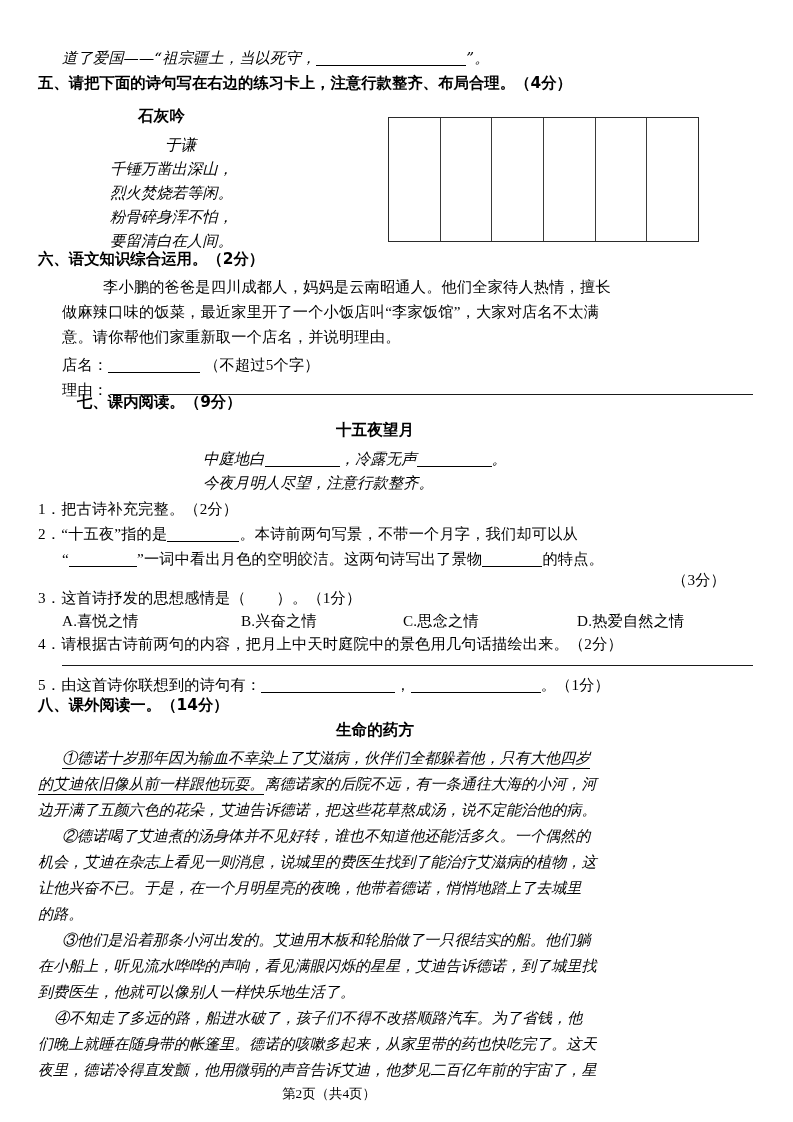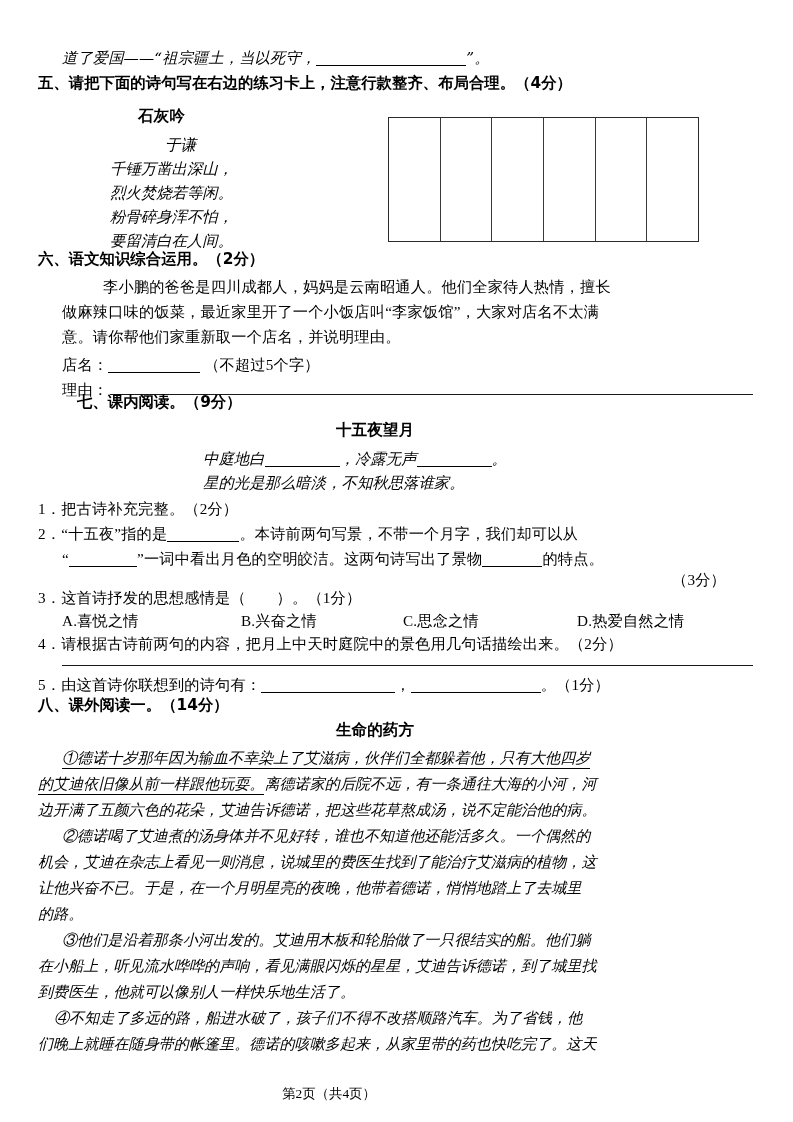--- a/index.html
+++ b/index.html
@@ -157,21 +157,21 @@
   <div class="rule" style="left:110px; top:394px; width:643px;"></div>
 
   <div class="abs section-head" style="left:44px; top:390px;margin-left:33px;">七、课内阅读。（9分）</div>
 
   <div class="abs poem-title" style="left:336px; top:420px;">十五夜望月</div>
 
   <div class="abs poem-line" style="left:203px; top:447px;">
     <span>中庭地白</span><span class="blank" style="width:75px;"></span><span>，冷露无声</span><span class="blank" style="width:75px;"></span><span>。</span>
   </div>
 
-  <div class="abs poem-line" style="left:203px; top:471px;">星的光是那么暗淡，不知秋思落谁家。</div>
+  <div class="abs poem-line" style="left:203px; top:471px;">今夜月明人尽望，注意行款整齐。</div>
 
   <div class="abs body-text" style="left:38px; top:496px;">
     <span>1．</span><span>把古诗补充完整。（2分）</span>
   </div>
 
   <div class="abs body-text" style="left:38px; top:521px;">
     <span>2．</span><span>“十五夜”指的是</span><span class="blank" style="width:72px;"></span><span>。本诗前两句写景，不带一个月字，我们却可以从</span>
   </div>
   <div class="abs body-text" style="left:62px; top:546px;">
     <span>“</span><span class="blank" style="width:68px;"></span><span>”一词中看出月色的空明皎洁。这两句诗写出了景物</span><span class="blank" style="width:60px;"></span><span>的特点。</span>
@@ -211,16 +211,17 @@
   <div class="abs passage-line" style="left:38px; top:849px;">机会，艾迪在杂志上看见一则消息，说城里的费医生找到了能治疗艾滋病的植物，这</div>
   <div class="abs passage-line" style="left:38px; top:875px;">让他兴奋不已。于是，在一个月明星亮的夜晚，他带着德诺，悄悄地踏上了去城里</div>
   <div class="abs passage-line" style="left:38px; top:901px;">的路。</div>
 
   <div class="abs passage-line" style="left:62px; top:927px;">③他们是沿着那条小河出发的。艾迪用木板和轮胎做了一只很结实的船。他们躺</div>
   <div class="abs passage-line" style="left:38px; top:953px;">在小船上，听见流水哗哗的声响，看见满眼闪烁的星星，艾迪告诉德诺，到了城里找</div>
   <div class="abs passage-line" style="left:38px; top:979px;">到费医生，他就可以像别人一样快乐地生活了。</div>
 
   <div class="abs passage-line" style="left:54px; top:1005px;">④不知走了多远的路，船进水破了，孩子们不得不改搭顺路汽车。为了省钱，他</div>
   <div class="abs passage-line" style="left:38px; top:1031px;">们晚上就睡在随身带的帐篷里。德诺的咳嗽多起来，从家里带的药也快吃完了。这天</div>
+  <div class="abs passage-line" style="left:38px; top:1057px;">夜里，德诺冷得直发颤，他用微弱的声音告诉艾迪，他梦见二百亿年前的宇宙了，星</div>
 
   <div class="footer" style="top:1085px;">第2页（共4页）</div>
 
 </div>
 
 </body></html>

